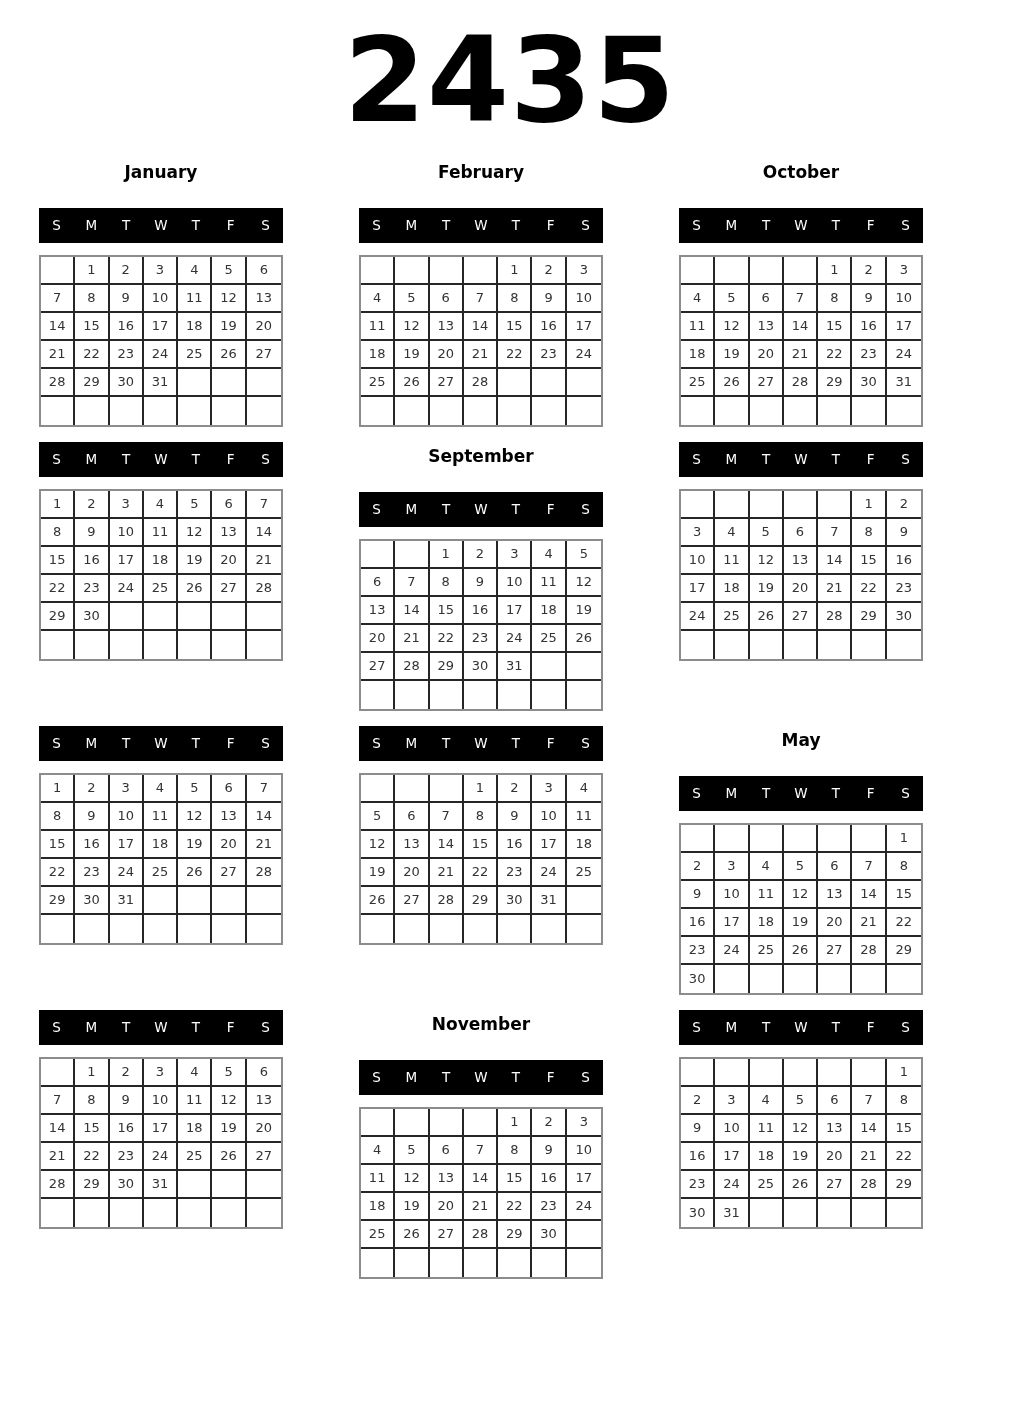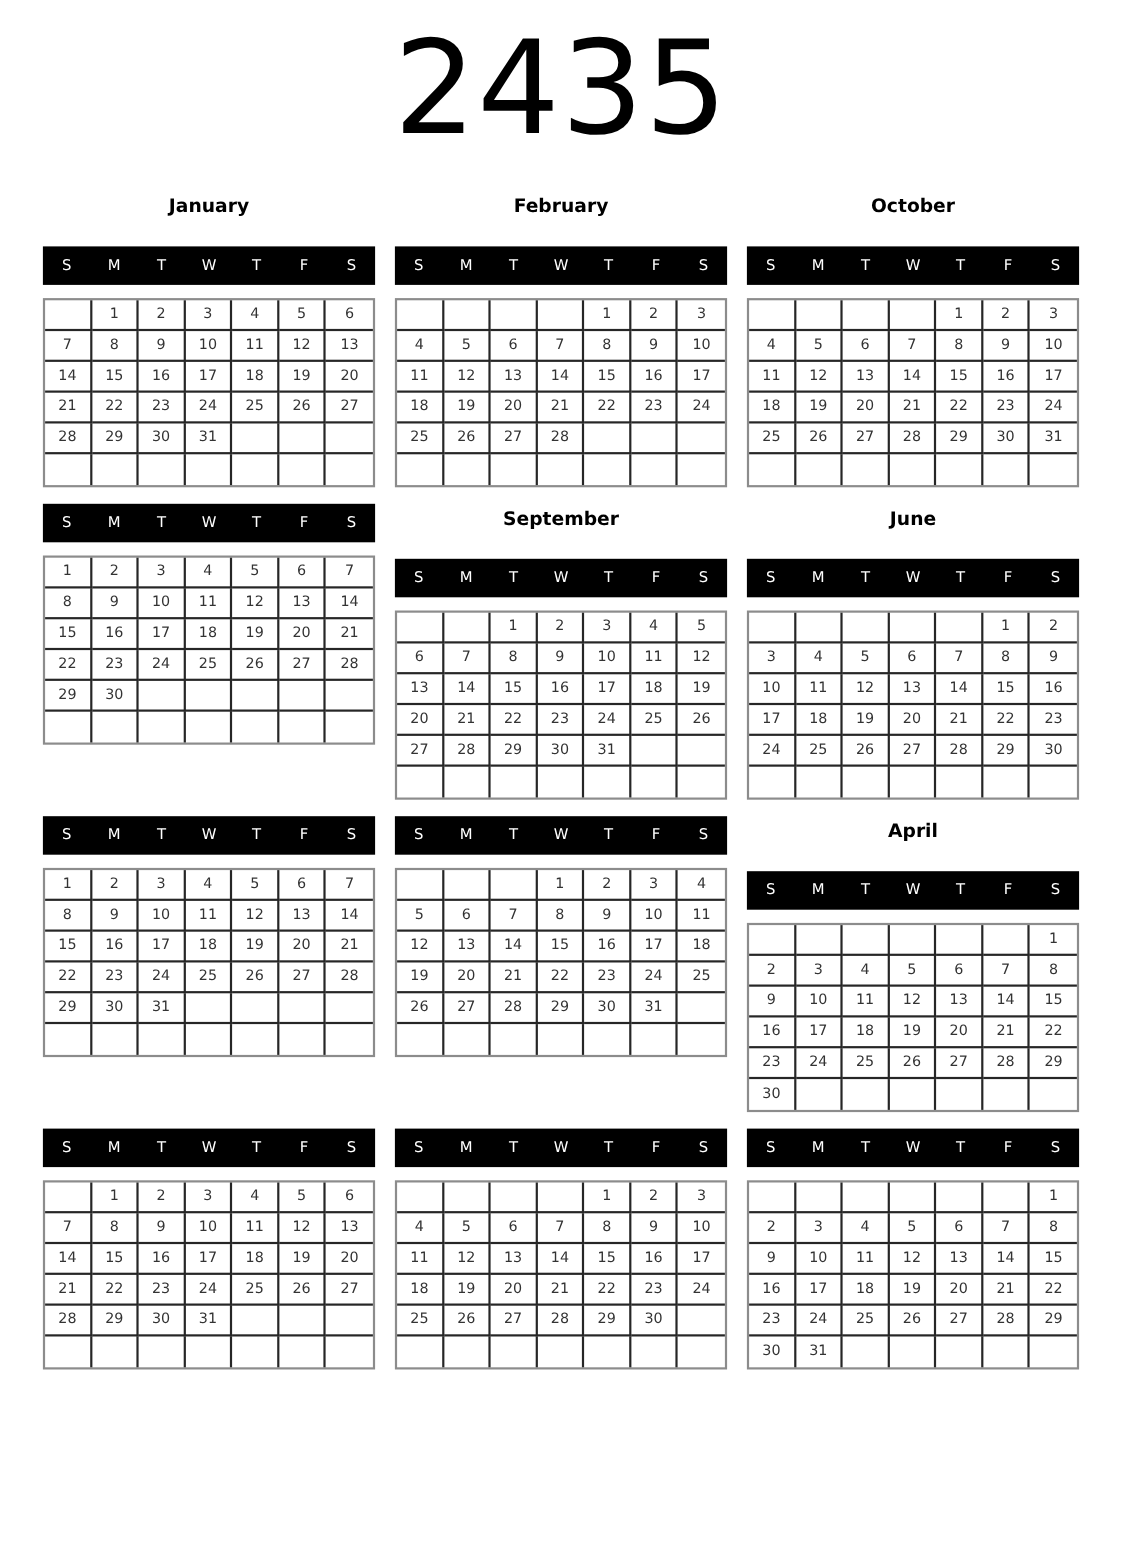--- a/index.html
+++ b/index.html
@@ -14,36 +14,36 @@
   * { box-sizing: border-box; }
   html, body { margin: 0; padding: 0; }
   body {
     width: 1020px;
     height: 1412px;
     background: var(--page-bg);
     font-family: "DejaVu Sans", sans-serif;
     overflow: hidden;
   }
   .year {
-    margin: 10px 0 16px 0;
+    margin: 10px 0 0 0;
     text-align: center;
     font-size: 118px;
     line-height: 1.2;
-    font-weight: 400;
+    font-weight: 700;
     color: var(--title-text);
     letter-spacing: 1px;
   }
   .months {
     display: grid;
     grid-template-columns: repeat(3, 302px);
     column-gap: 18px;
     row-gap: 15px;
     padding: 6px 39px 0 39px;
   }
-  .month { width: 302px; }
+  .month { width: 244px; }
   .month-title {
     margin: 4px 0 26px 0;
     font-size: 17px;
     line-height: 20px;
     font-weight: 700;
     text-align: center;
     color: var(--title-text);
   }
   .dow {
     height: 35px;
@@ -356,21 +356,20 @@
           <div class="cell last-row"></div>
           <div class="cell last-row"></div>
           <div class="cell last-row"></div>
           <div class="cell last-row"></div>
           <div class="cell last-row"></div>
           <div class="cell last-row"></div>
           <div class="cell last-col last-row"></div>
         </div>
       </section>
       <section class="month">
-        <h2 class="month-title">June</h2>
         <div class="dow">
           <span>S</span>
           <span>M</span>
           <span>T</span>
           <span>W</span>
           <span>T</span>
           <span>F</span>
           <span>S</span>
         </div>
         <div class="grid">
@@ -522,21 +521,21 @@
           <div class="cell last-row"></div>
           <div class="cell last-row"></div>
           <div class="cell last-row"></div>
           <div class="cell last-row"></div>
           <div class="cell last-row"></div>
           <div class="cell last-row"></div>
           <div class="cell last-col last-row"></div>
         </div>
       </section>
       <section class="month">
-        <h2 class="month-title">April</h2>
+        <h2 class="month-title">May</h2>
         <div class="dow">
           <span>S</span>
           <span>M</span>
           <span>T</span>
           <span>W</span>
           <span>T</span>
           <span>F</span>
           <span>S</span>
         </div>
         <div class="grid">
@@ -633,20 +632,21 @@
           <div class="cell last-row"></div>
           <div class="cell last-row"></div>
           <div class="cell last-row"></div>
           <div class="cell last-row"></div>
           <div class="cell last-row"></div>
           <div class="cell last-row"></div>
           <div class="cell last-col last-row"></div>
         </div>
       </section>
       <section class="month">
+        <h2 class="month-title">November</h2>
         <div class="dow">
           <span>S</span>
           <span>M</span>
           <span>T</span>
           <span>W</span>
           <span>T</span>
           <span>F</span>
           <span>S</span>
         </div>
         <div class="grid">

